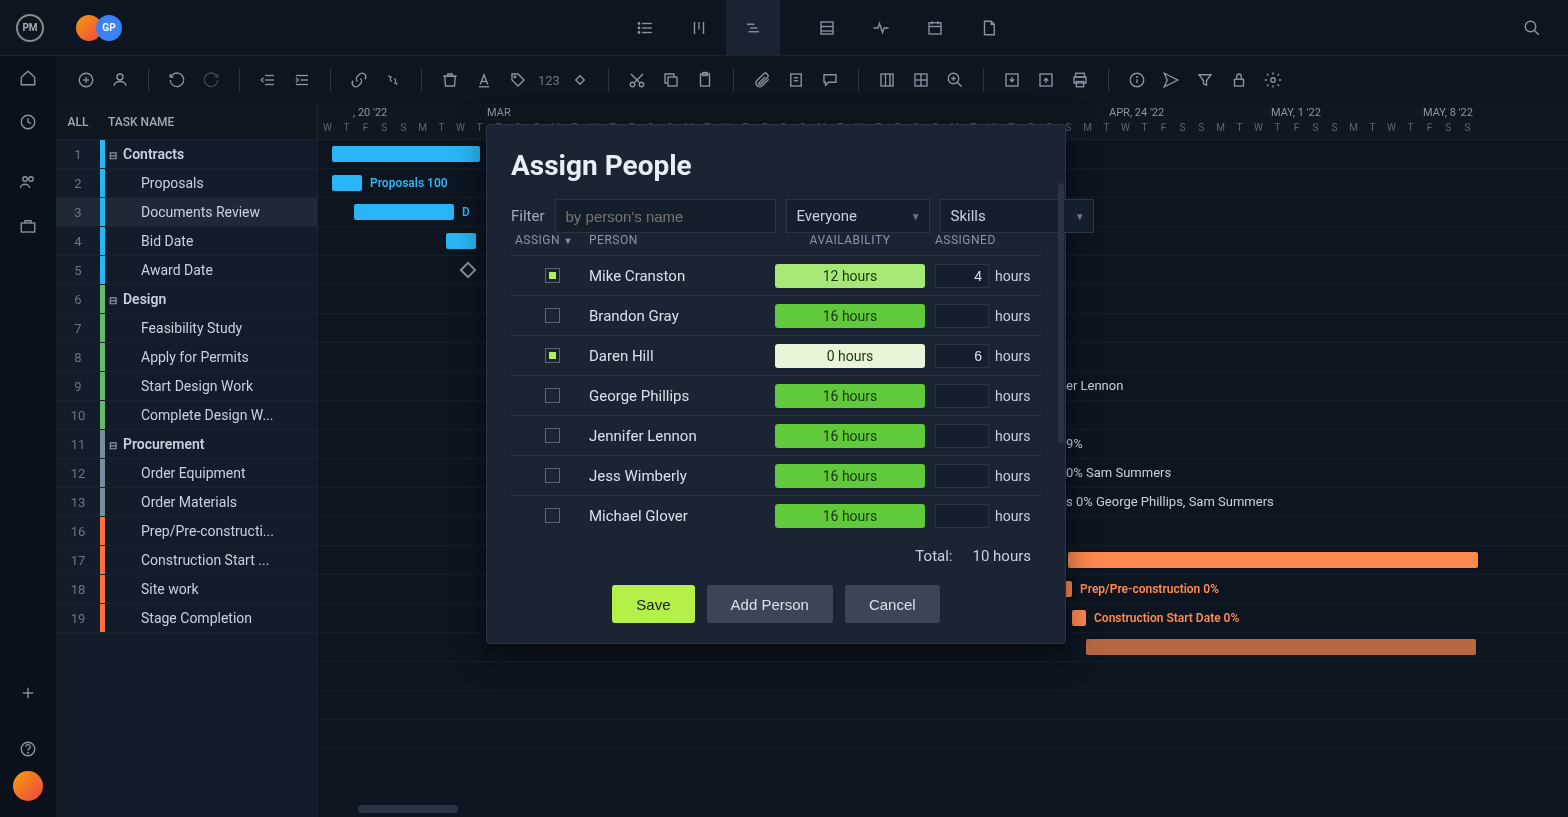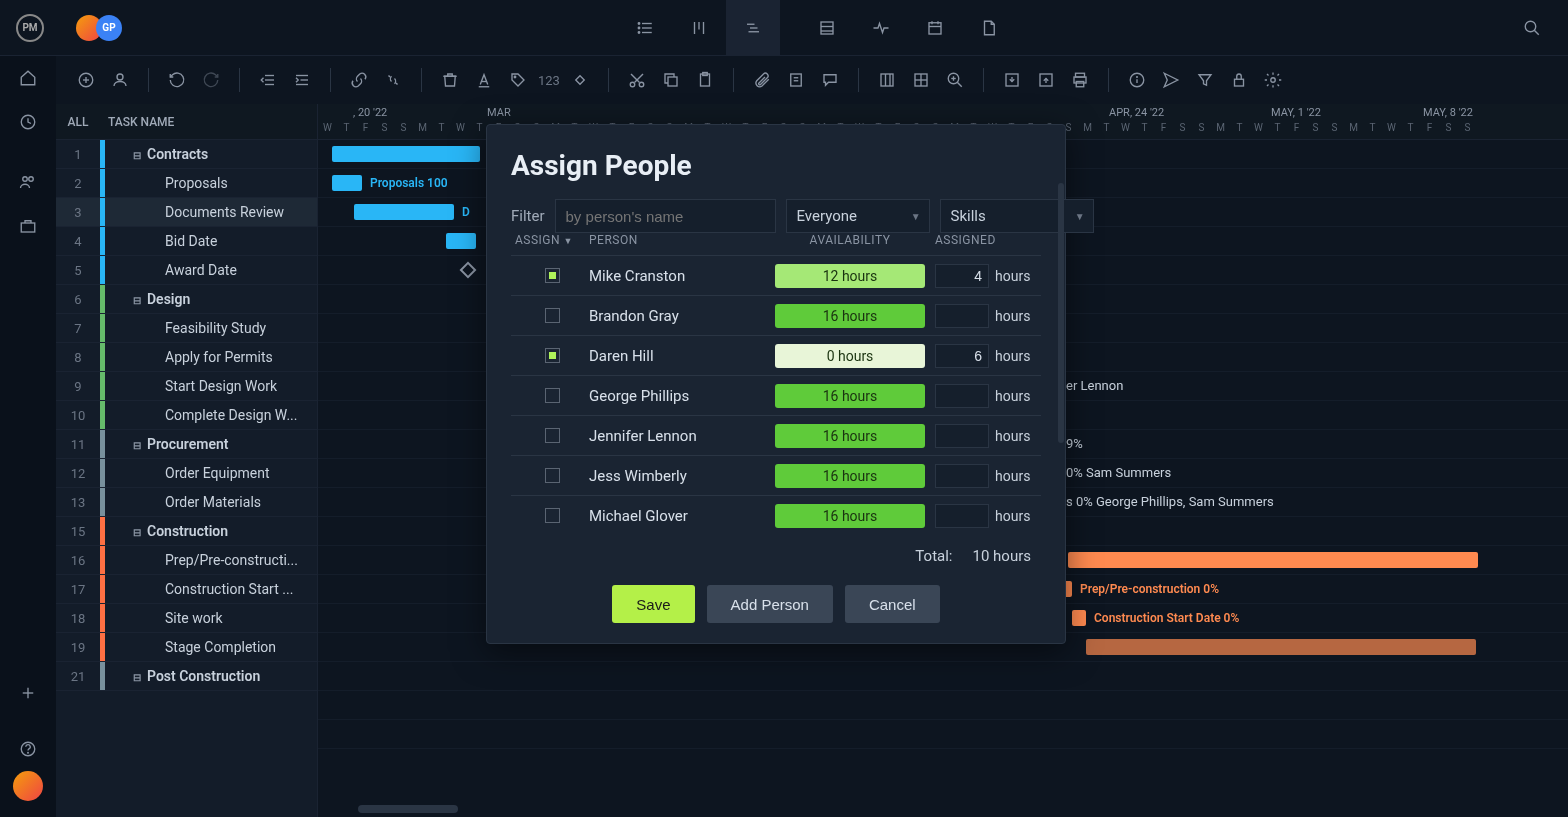--- a/index.html
+++ b/index.html
@@ -185,21 +185,20 @@
 .task-bar.gray { background: #78909c; }
 .task-bar.orange { background: #ff7043; }
 .task-name {
   flex: 1;
   padding-left: 8px;
   font-size: 14px;
   color: #c8d1dc;
   white-space: nowrap;
   overflow: hidden;
   text-overflow: ellipsis;
-  margin-left: 24px;
 }
 .task-name.group {
   font-weight: 600;
   padding-left: 4px;
 }
 .task-name.child {
   padding-left: 36px;
 }
 .collapse-icon {
   display: inline-block;
@@ -845,48 +844,38 @@
           <div class="task-num">12</div>
           <div class="task-bar gray"></div>
           <div class="task-name child">Order Equipment</div>
         </div>
         <div class="task-row">
           <div class="task-num">13</div>
           <div class="task-bar gray"></div>
           <div class="task-name child">Order Materials</div>
         </div>
         <div class="task-row">
-          <div class="task-num">15</div>
-          <div class="task-bar orange"></div>
-          <div class="task-name group"><span class="collapse-icon">⊟</span>Construction</div>
-        </div>
-        <div class="task-row">
           <div class="task-num">16</div>
           <div class="task-bar orange"></div>
           <div class="task-name child">Prep/Pre-constructi...</div>
         </div>
         <div class="task-row">
           <div class="task-num">17</div>
           <div class="task-bar orange"></div>
           <div class="task-name child">Construction Start ...</div>
         </div>
         <div class="task-row">
           <div class="task-num">18</div>
           <div class="task-bar orange"></div>
           <div class="task-name child">Site work</div>
         </div>
         <div class="task-row">
           <div class="task-num">19</div>
           <div class="task-bar orange"></div>
           <div class="task-name child">Stage Completion</div>
-        </div>
-        <div class="task-row">
-          <div class="task-num">21</div>
-          <div class="task-bar gray"></div>
-          <div class="task-name group"><span class="collapse-icon">⊟</span>Post Construction</div>
         </div>
       </div>
   </div>
 
   <div class="gantt">
     <div class="gantt-header" id="gantt-header">
         <div class="month-label" style="left: 0px;">, 20 '22</div>
         <div class="month-label" style="left: 134px;">MAR</div>
         <div class="month-label" style="left: 756px;">APR, 24 '22</div>
         <div class="month-label" style="left: 918px;">MAY, 1 '22</div>

